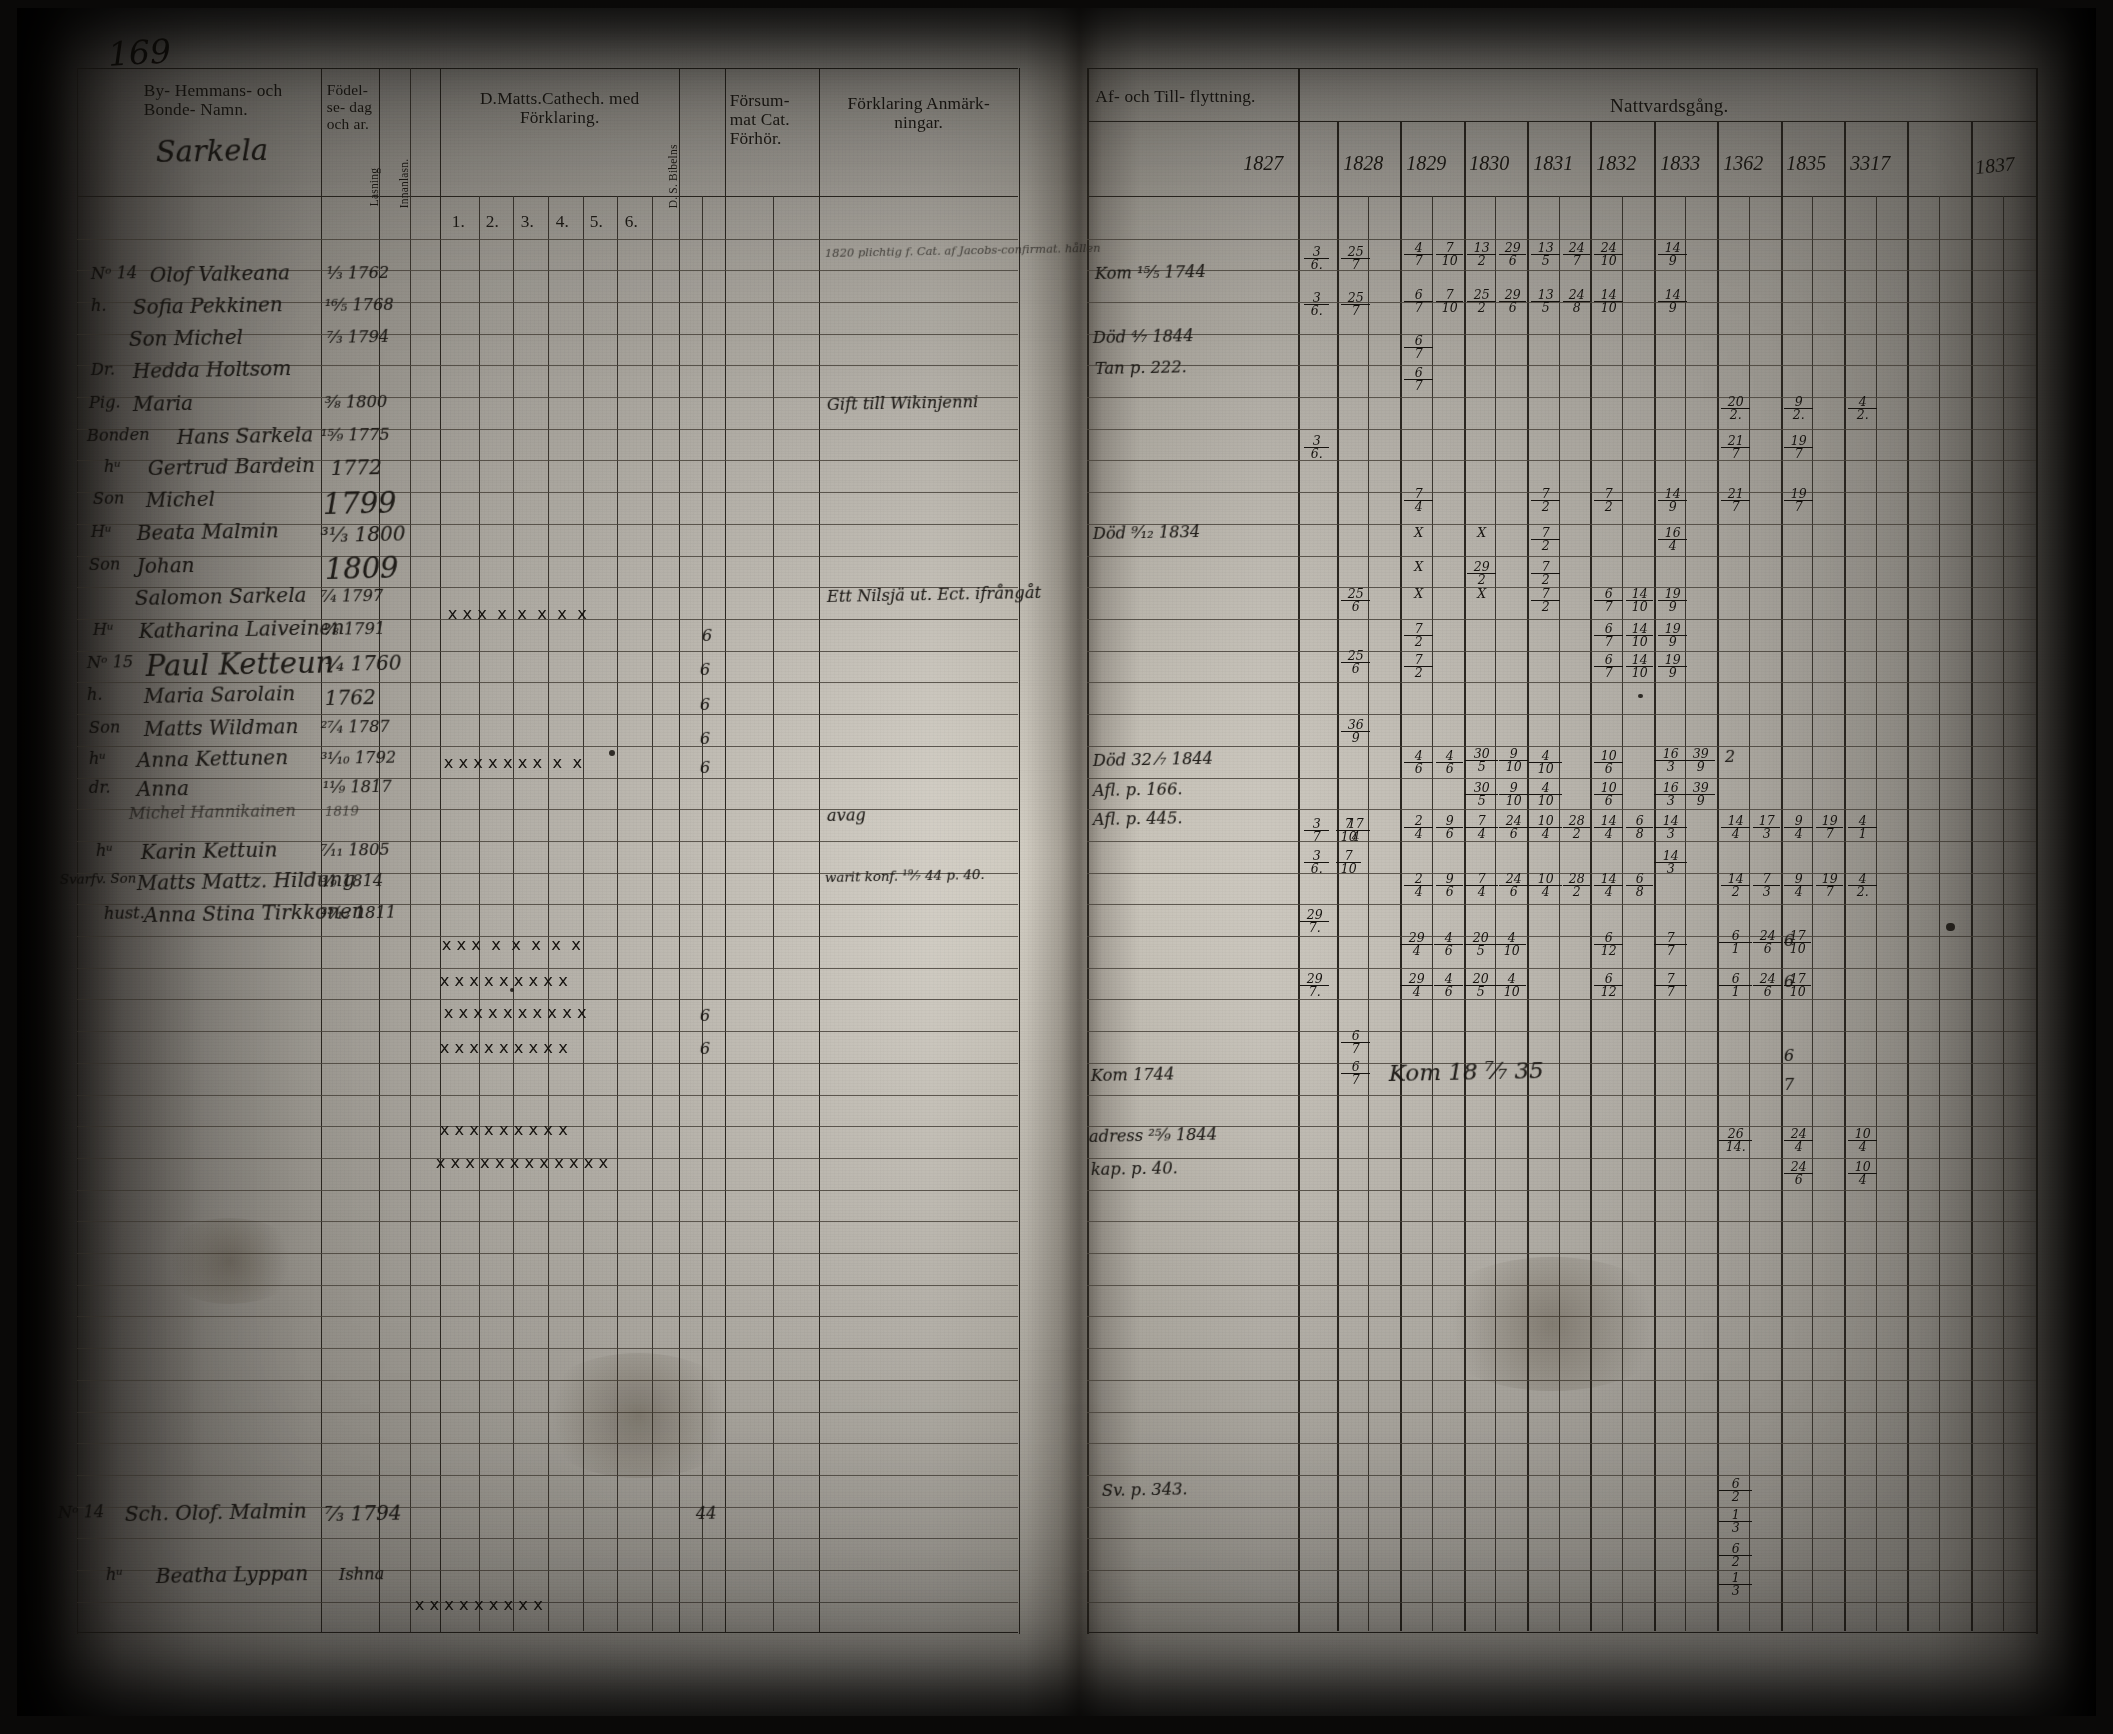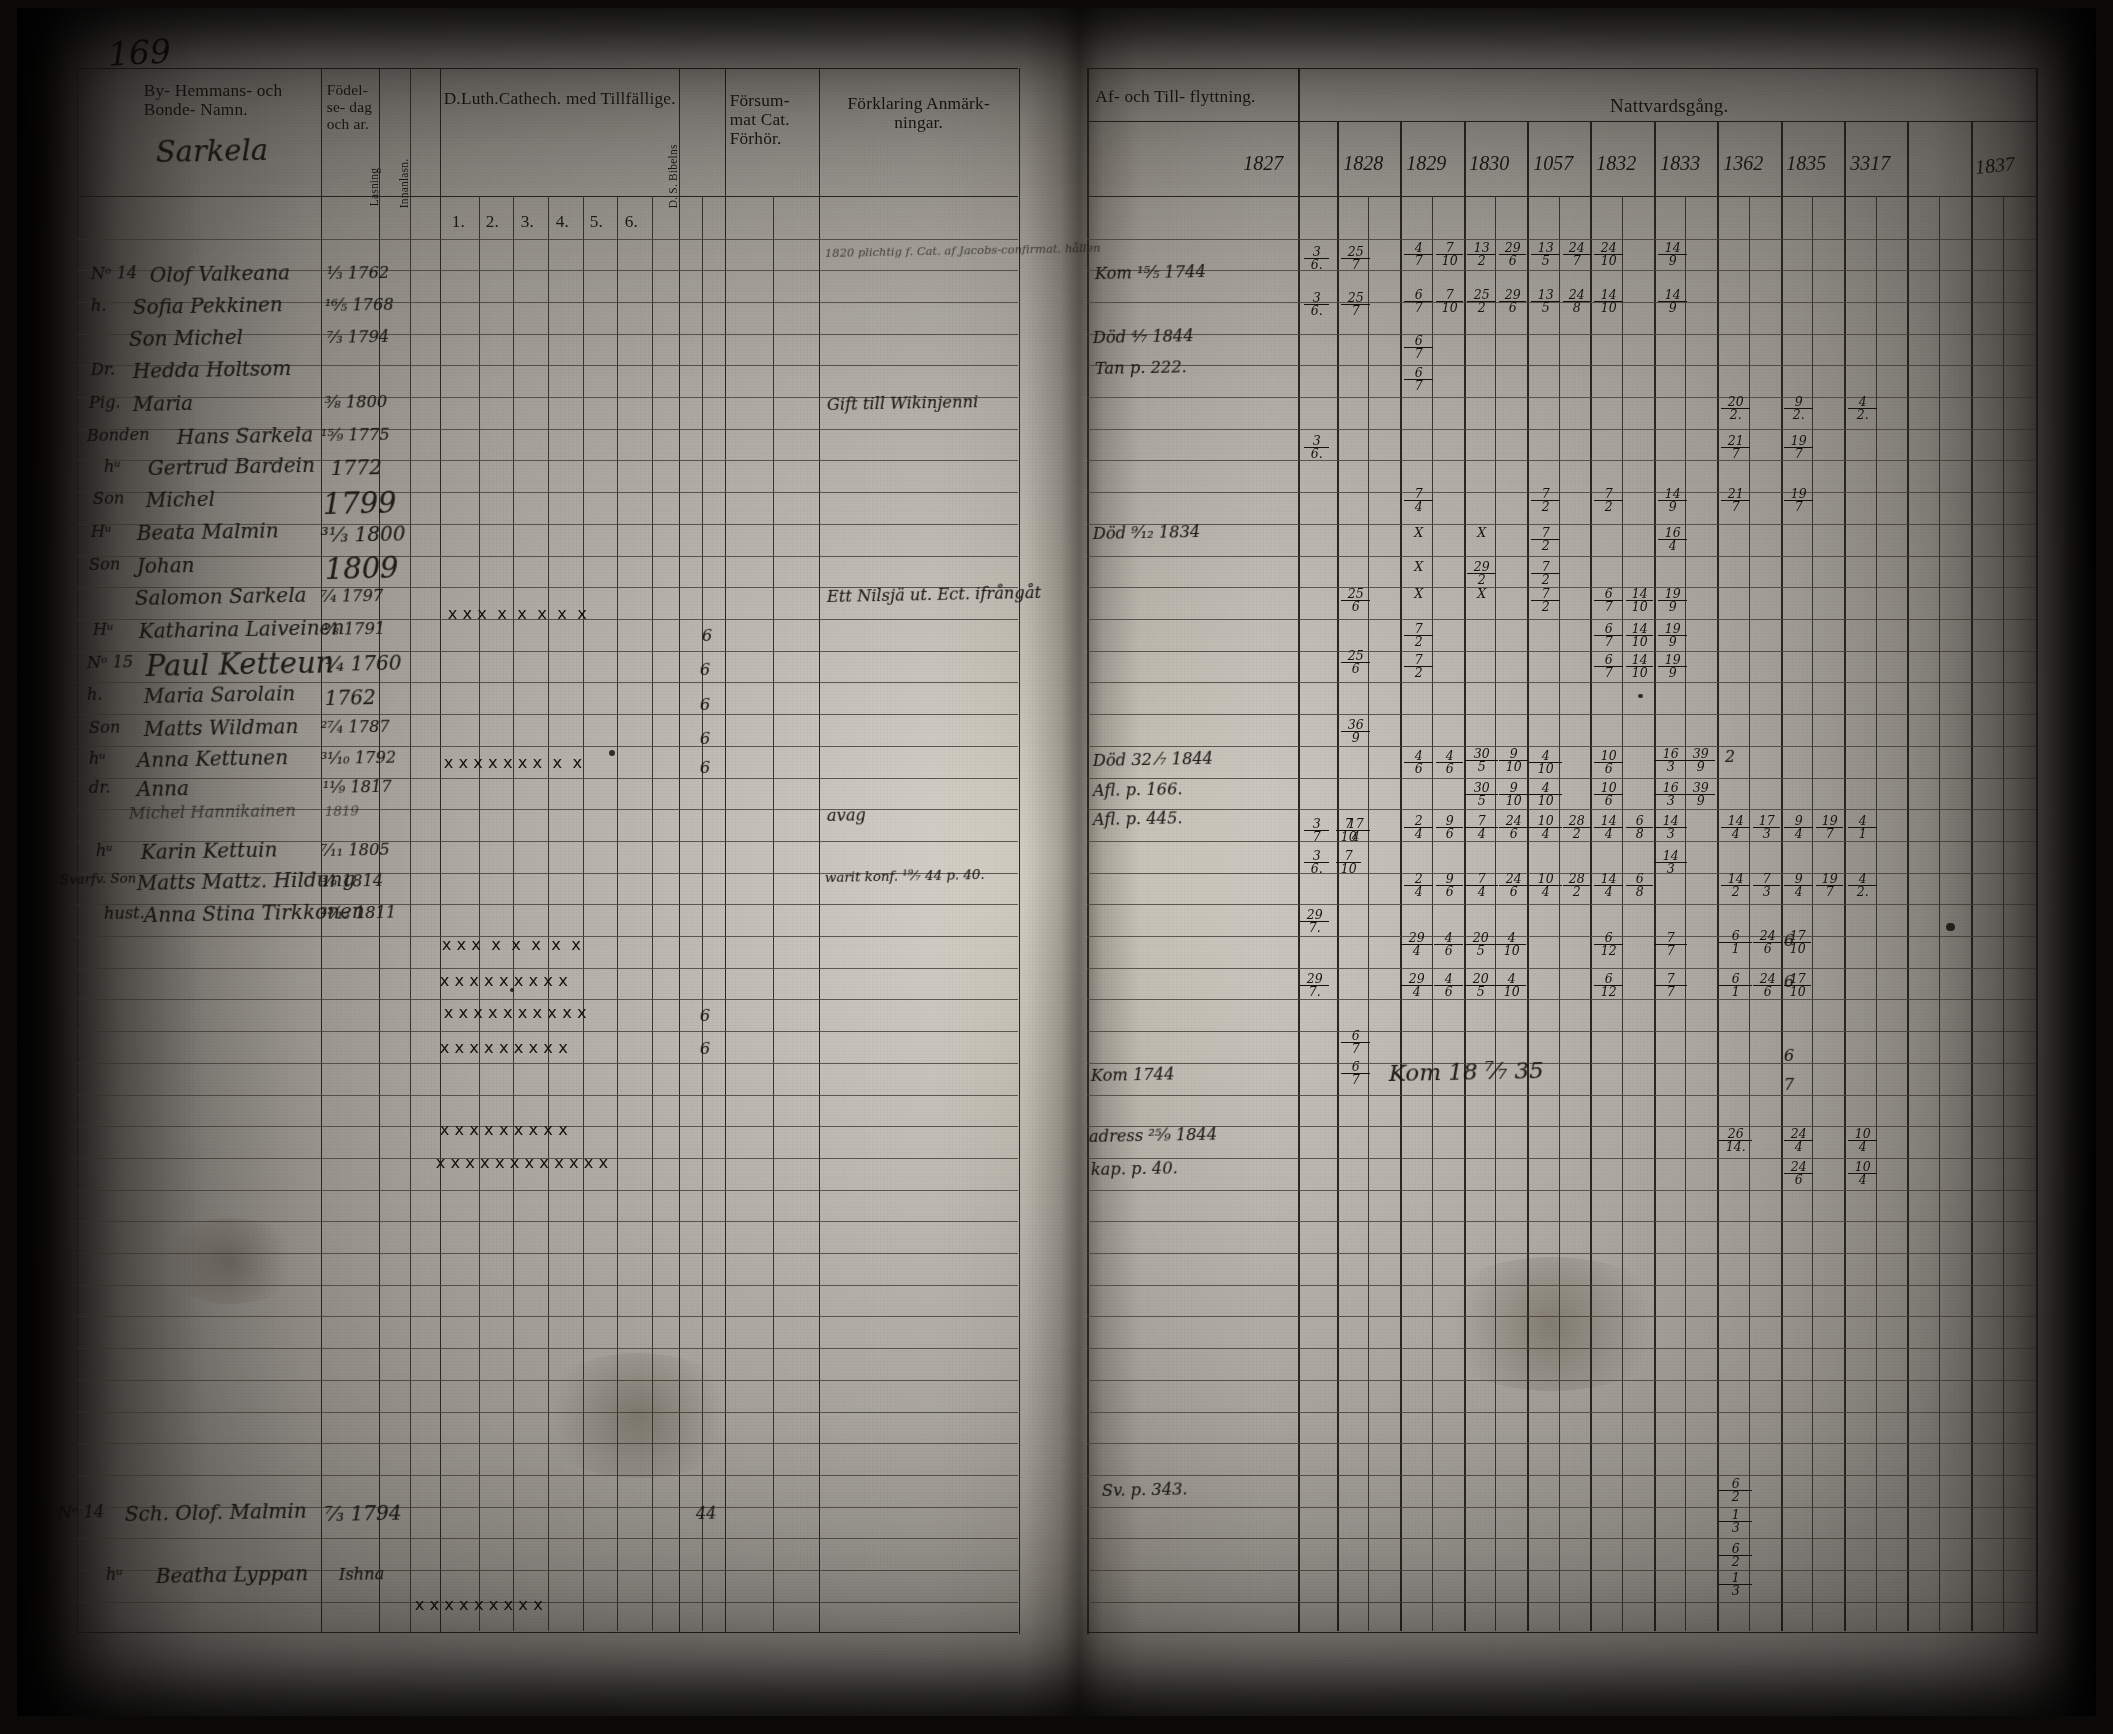--- a/index.html
+++ b/index.html
@@ -92,21 +92,21 @@
       <div class="vline thin" style="left:550px;top:188px;height:1435px;"></div>
       <div class="vline thin" style="left:584px;top:188px;height:1435px;"></div>
       <div class="vline thin" style="left:619px;top:188px;height:1435px;"></div>
       <div class="vline thin" style="left:669px;top:188px;height:1435px;"></div>
       <div class="vline thin" style="left:740px;top:188px;height:1435px;"></div>
 
       <div class="hdr" style="left:111px;top:73px;width:175px;">By- Hemmans- och Bonde- Namn.</div>
       <div class="hdr small" style="left:294px;top:73px;width:50px;">Födel- se- dag och ar.</div>
       <div class="hdr small" style="left:350px;top:181px;width:86px;transform:rotate(-90deg);transform-origin:left bottom;font-size:11.5px;">Lasning</div>
       <div class="hdr small" style="left:380px;top:183px;width:92px;transform:rotate(-90deg);transform-origin:left bottom;font-size:11.5px;">Innanlasn.</div>
-      <div class="hdr c" style="left:411px;top:81px;width:232px;">D.Luth.Cathech. med Tillfällige.</div>
+      <div class="hdr c" style="left:411px;top:81px;width:232px;">D.Matts.Cathech. med Förklaring.</div>
       <div class="hdr small" style="left:649px;top:183px;width:86px;transform:rotate(-90deg);transform-origin:left bottom;font-size:11.5px;">D. S. Bibelns</div>
       <div class="hdr" style="left:697px;top:83px;width:88px;">Försum- mat Cat. Förhör.</div>
       <div class="hdr c" style="left:792px;top:86px;width:188px;">Förklaring Anmärk- ningar.</div>
 
       <div class="hdr" style="left:419px;top:204px;">1.</div>
       <div class="hdr" style="left:453px;top:204px;">2.</div>
       <div class="hdr" style="left:488px;top:204px;">3.</div>
       <div class="hdr" style="left:523px;top:204px;">4.</div>
       <div class="hdr" style="left:557px;top:204px;">5.</div>
       <div class="hdr" style="left:592px;top:204px;">6.</div>
@@ -314,21 +314,21 @@
       <div class="vline thin" style="left:877px;top:188px;height:1435px;"></div>
       <div class="vline thin" style="left:941px;top:188px;height:1435px;"></div>
 
       <div class="hdr" style="left:33px;top:79px;width:192px;">Af- och Till- flyttning.</div>
       <div class="hdr c" style="left:242px;top:88px;width:730px;font-size:19px;">Nattvardsgång.</div>
 
       <div class="yr" style="left:181px;top:144px;">1827</div>
       <div class="yr" style="left:281px;top:144px;">1828</div>
       <div class="yr" style="left:344px;top:144px;">1829</div>
       <div class="yr" style="left:407px;top:144px;">1830</div>
-      <div class="yr" style="left:471px;top:144px;">1057</div>
+      <div class="yr" style="left:471px;top:144px;">1831</div>
       <div class="yr" style="left:534px;top:144px;">1832</div>
       <div class="yr" style="left:598px;top:144px;">1833</div>
       <div class="yr" style="left:661px;top:144px;">1362</div>
       <div class="yr" style="left:724px;top:144px;">1835</div>
       <div class="yr" style="left:788px;top:144px;">3317</div>
       <div class="yr" style="left:913px;top:146px;transform:rotate(-6deg);">1837</div>
 
       <div class="hline thin" style="left:25px;top:231px;width:949px;"></div>
       <div class="hline thin" style="left:25px;top:262px;width:949px;"></div>
       <div class="hline thin" style="left:25px;top:294px;width:949px;"></div>

